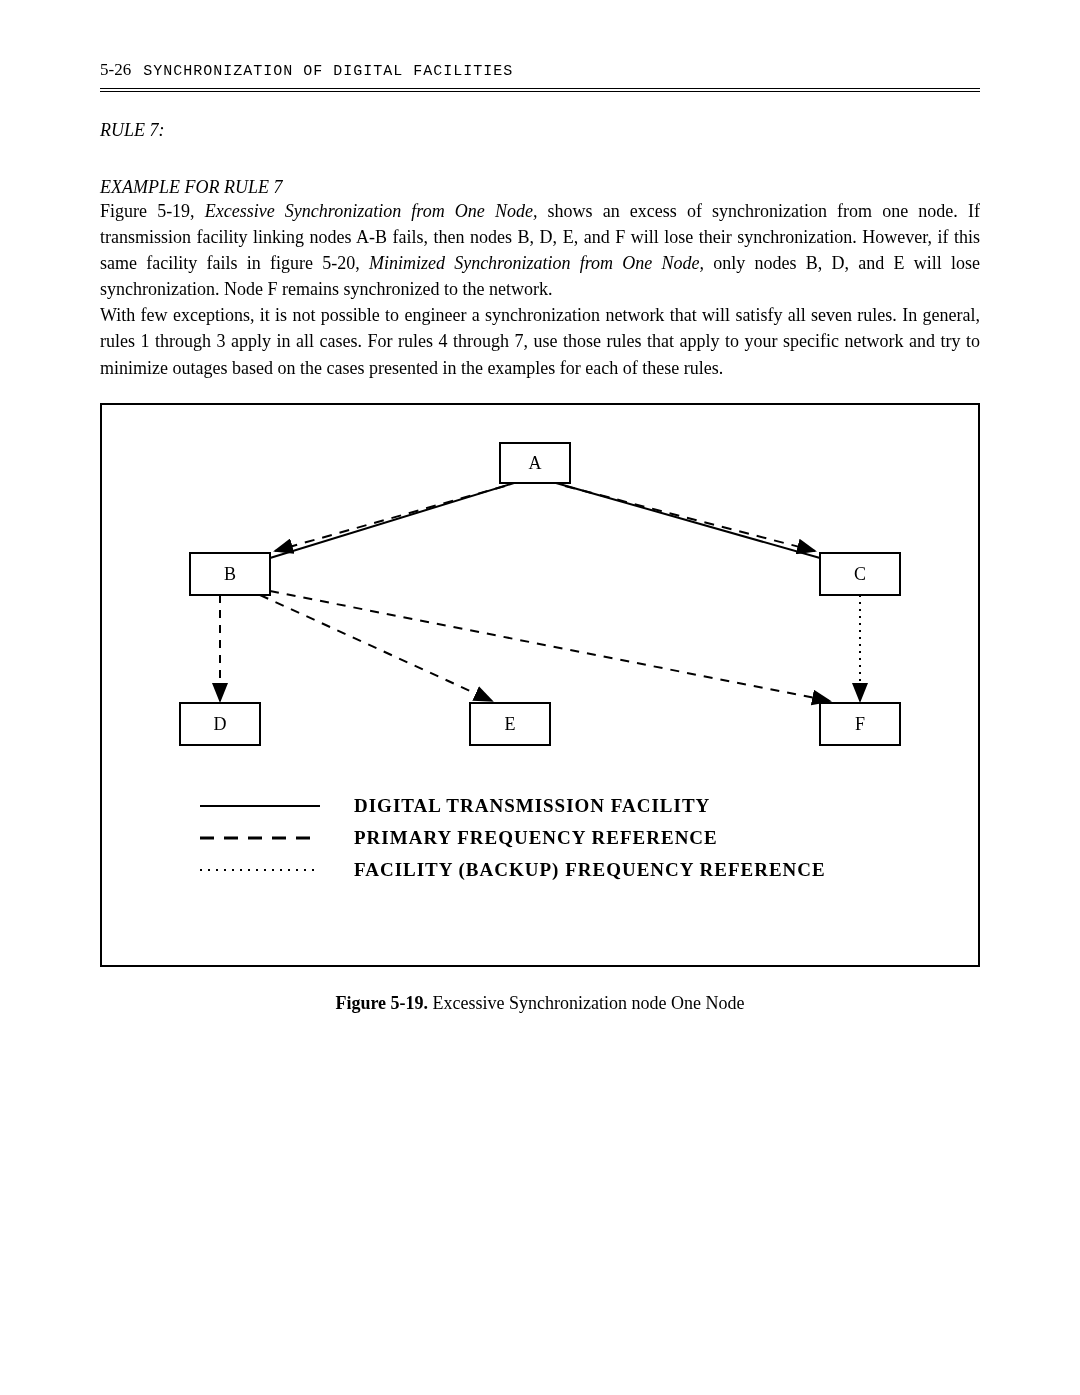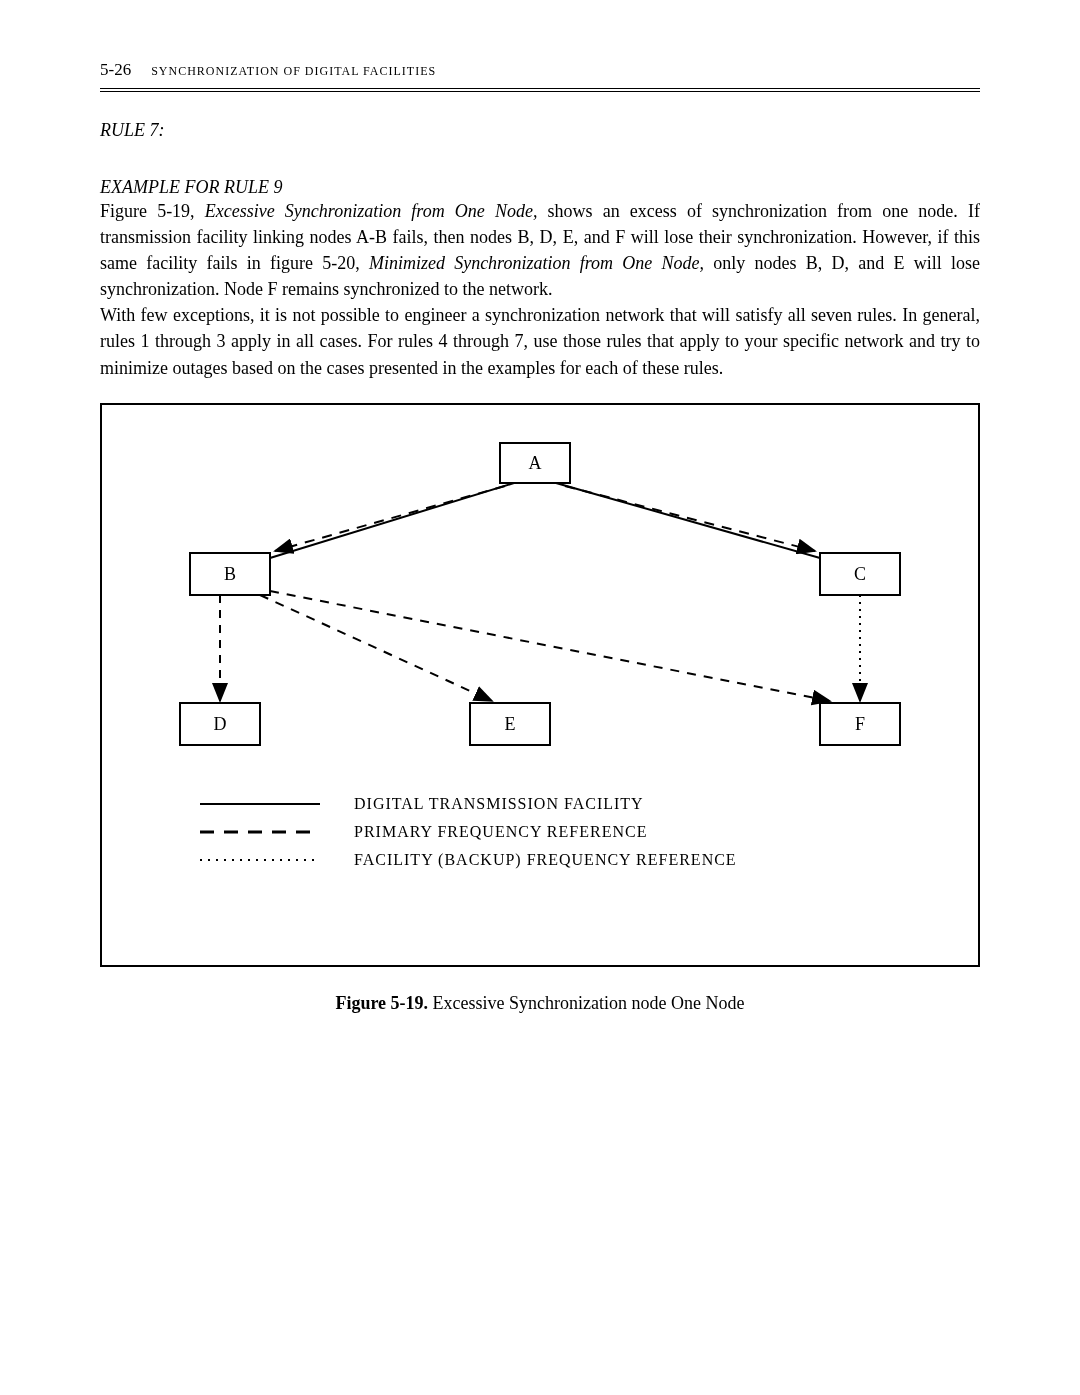--- a/index.html
+++ b/index.html
@@ -11,29 +11,30 @@
     width: 1080px;
     height: 1395px;
     box-sizing: border-box;
   }
   .page {
     padding: 60px 100px 60px 100px;
   }
   .header-line {
     display: flex;
     align-items: baseline;
-    gap: 20px;
+    gap: 12px;
     font-size: 17px;
   }
   .header-left {
     font-size: 17px;
   }
   .header-right {
-    font-size: 12px;
+    font-size: 15px;
     letter-spacing: 1px;
+    font-family: Liberation Mono, monospace;
   }
   .double-rule {
     margin-top: 8px;
     border-top: 1px solid #000;
     border-bottom: 1px solid #000;
     height: 2px;
   }
   .rule-heading {
     font-style: italic;
     margin-top: 28px;
@@ -66,22 +67,23 @@
     position: relative;
   }
   .figure-svg {
     display: block;
     width: 100%;
     height: 360px;
   }
   .legend {
     margin-top: 12px;
     margin-left: 80px;
-    font-size: 16px;
+    font-size: 19px;
     letter-spacing: 1px;
+    font-weight: bold;
   }
   .legend-row {
     display: flex;
     align-items: center;
     margin-top: 10px;
   }
   .legend-sym {
     width: 120px;
     height: 14px;
     margin-right: 34px;
@@ -104,21 +106,21 @@
 <div class="page">
 
   <div class="header-line">
     <span class="header-left">5-26</span>
     <span class="header-right">SYNCHRONIZATION OF DIGITAL FACILITIES</span>
   </div>
   <div class="double-rule"></div>
 
   <div class="rule-heading">RULE 7:</div>
 
-  <div class="example-heading">EXAMPLE FOR RULE 9</div>
+  <div class="example-heading">EXAMPLE FOR RULE 7</div>
 
   <div class="para">
     <span>Figure 5-19, </span><em>Excessive Synchronization from One Node,</em><span> shows an excess of synchronization from one node. If transmission facility linking nodes A-B fails, then nodes B, D, E, and F will lose their synchronization. However, if this same facility fails in figure 5-20, </span><em>Minimized Synchronization from One Node,</em><span> only nodes B, D, and E will lose synchronization. Node F remains synchronized to the network.</span>
   </div>
 
   <div class="para">With few exceptions, it is not possible to engineer a synchronization network that will satisfy all seven rules. In general, rules 1 through 3 apply in all cases. For rules 4 through 7, use those rules that apply to your specific network and try to minimize outages based on the cases presented in the examples for each of these rules.</div>
 
   <div class="figure-box">
     <svg class="figure-svg" viewBox="0 0 840 360">
       <defs>

